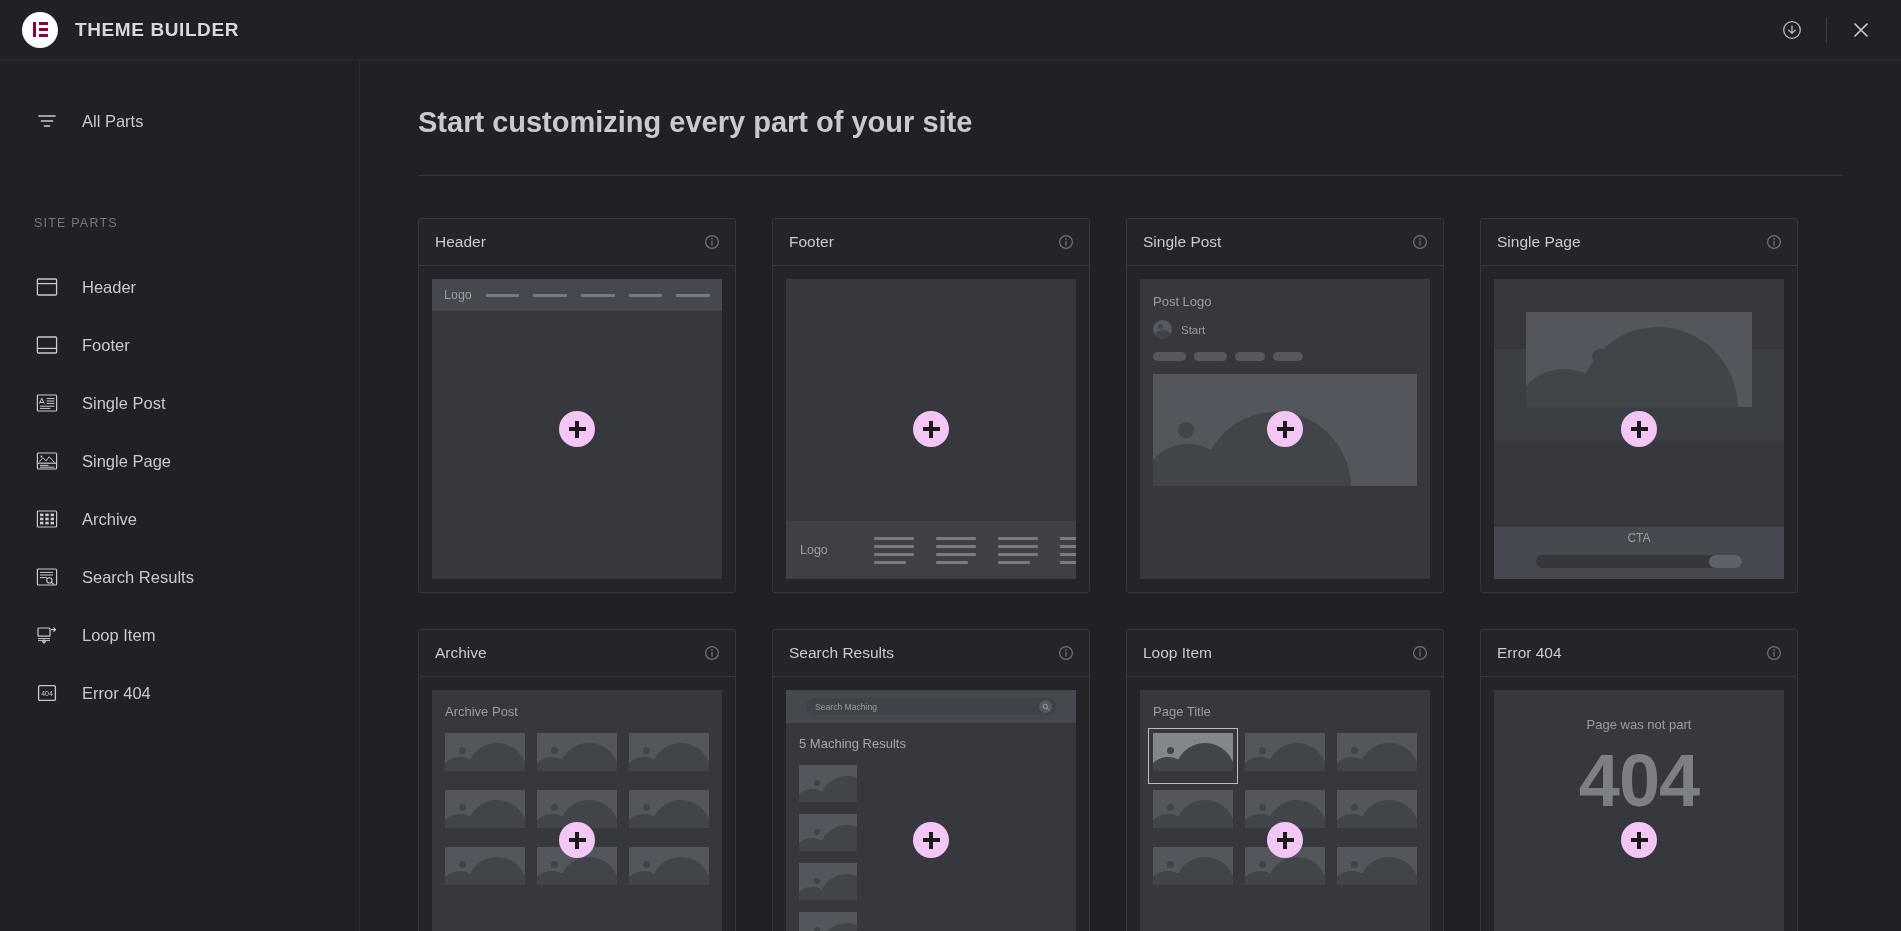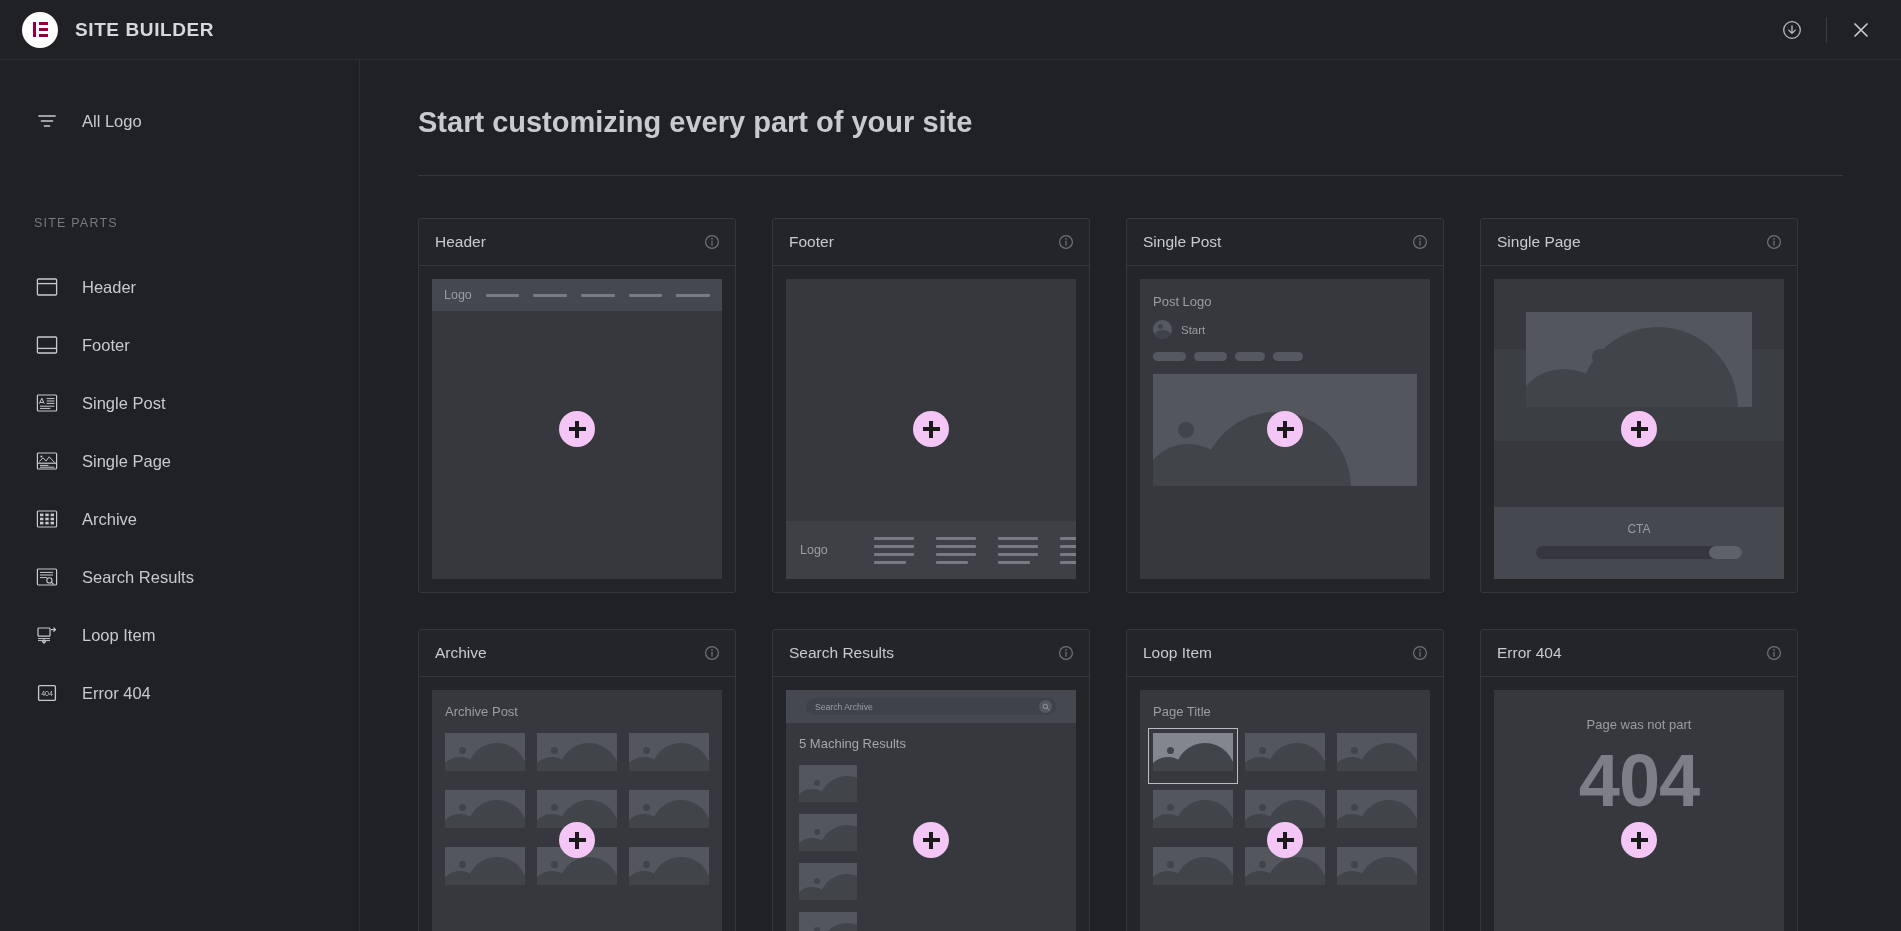--- a/index.html
+++ b/index.html
@@ -183,22 +183,22 @@
   .pg { position: relative; height: 100%; }
   .pg-title { color: #9a9da2; font-size: 12.5px; text-align: center; padding-top: 15px; }
   .pg-band {
     position: absolute; left: 0; right: 0; top: 70px; height: 92px;
     background: #3b3e43;
   }
   .pg-img {
     position: absolute; left: 32px; right: 32px; top: 33px; height: 95px;
   }
   .pg-cta {
-    position: absolute; bottom: 0; left: 0; right: 0; height: 72px;
-    background: #45484e; padding-top: 15px;
+    position: absolute; bottom: 0; left: 0; right: 0; height: 52px;
+    background: #45484e; padding-top: 4px;
   }
   .pg-cta-label { color: #9a9da2; font-size: 12px; text-align: center; margin-bottom: 10px; }
   .pg-cta-bar {
     height: 13px; margin: 0 42px; background: #35373c; border-radius: 7px;
     position: relative;
   }
   .pg-cta-knob {
     position: absolute; right: 0; top: 0; width: 33px; height: 13px;
     background: #5e6167; border-radius: 7px;
   }
@@ -245,21 +245,21 @@
 <div class="topbar">
   <div class="brand">
     <div class="logo-circle">
       <svg class="logo-mark" width="17" height="17" viewBox="0 0 17 17">
         <rect x="1" y="1" width="3" height="15" fill="#92003b"></rect>
         <rect x="7" y="1" width="9" height="3" fill="#92003b"></rect>
         <rect x="7" y="7" width="9" height="3" fill="#92003b"></rect>
         <rect x="7" y="13" width="9" height="3" fill="#92003b"></rect>
       </svg>
     </div>
-    <div class="brand-title">SITE BUILDER</div>
+    <div class="brand-title">THEME BUILDER</div>
   </div>
 
   <div class="topbar-actions">
     <div class="topbar-btn">
       <svg width="22" height="22" viewBox="0 0 22 22" fill="none" stroke="#b9bcc1" stroke-width="1.3">
         <circle cx="11" cy="11" r="8.3"></circle>
         <path d="M11 6.8 V14.3 M7.7 11.1 L11 14.4 L14.3 11.1" stroke-linecap="round" stroke-linejoin="round"></path>
       </svg>
     </div>
     <div class="divider-v"></div>
@@ -272,21 +272,21 @@
 </div>
 
 <div class="sidebar">
 
   <div class="nav-item">
     <span class="nav-ico">
       <svg width="22" height="22" viewBox="0 0 22 22" stroke="#c7cace" stroke-width="1.7" stroke-linecap="round">
         <path d="M3 6 H19 M5.5 11 H16.5 M8.5 16 H13.5"></path>
       </svg>
     </span>
-    <span class="nav-label">All Logo</span>
+    <span class="nav-label">All Parts</span>
   </div>
 
   <div class="section-label">SITE PARTS</div>
 
   <div class="nav-list">
 
     <div class="nav-item">
       <span class="nav-ico">
         <svg width="22" height="20" viewBox="0 0 22 20" fill="none" stroke="#c7cace" stroke-width="1.3">
           <rect x="1.4" y="2" width="19.2" height="16" rx="1"></rect>
@@ -656,21 +656,21 @@
             <circle cx="8" cy="8" r="6.4"></circle>
               <path d="M8 7.1 V11.2" stroke-linecap="round"></path>
             <circle cx="8" cy="4.8" r="0.85" fill="#6f7379" stroke="none"></circle>
           </svg>
         </span>
       </div>
       <div class="card-body">
         <div class="preview">
           <div class="sr-bar">
             <div class="sr-input">
-              <span class="sr-ph">Search Archive</span>
+              <span class="sr-ph">Search Maching</span>
               <span class="sr-mag">
                 <svg width="8" height="8" viewBox="0 0 10 10" fill="none" stroke="#9a9da2" stroke-width="1.1">
                   <circle cx="4.2" cy="4.2" r="2.8"></circle>
                     <path d="M6.3 6.3 L8.8 8.8" stroke-linecap="round"></path>
                 </svg>
               </span>
             </div>
           </div>
           <div class="sr-body">
             <div class="sr-count">5 Maching Results</div>

